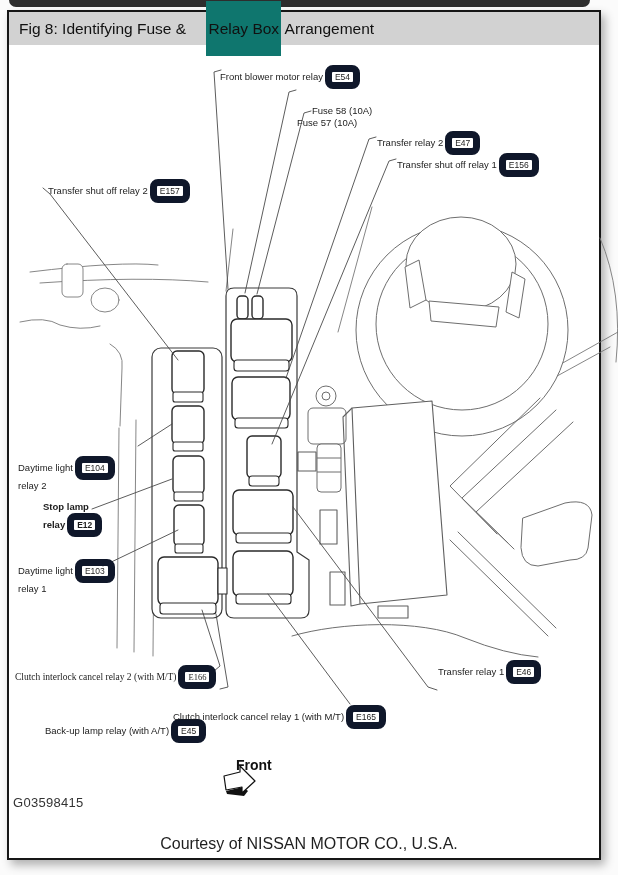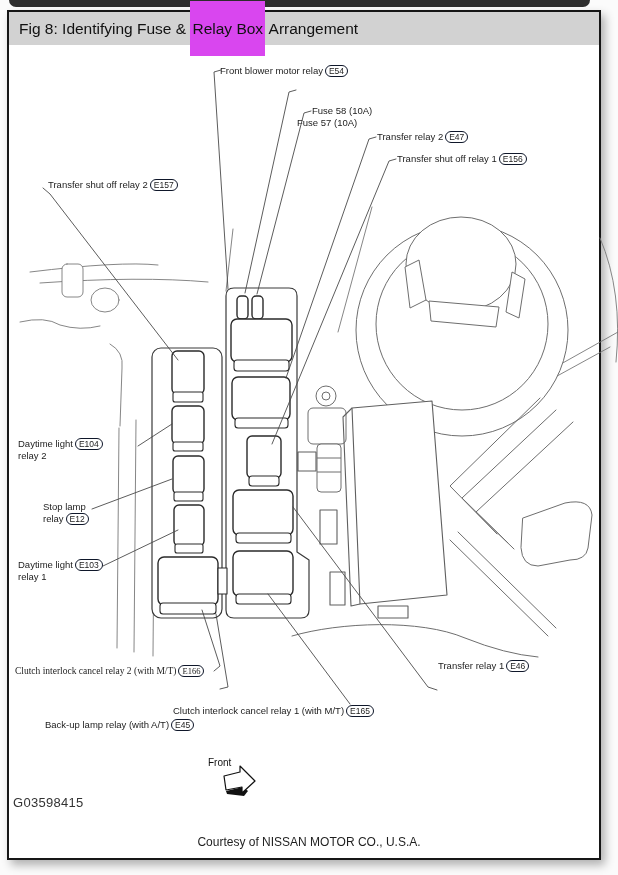--- a/index.html
+++ b/index.html
@@ -1,28 +1,28 @@
 <!DOCTYPE html>
 <html><head>
 <meta charset="utf-8">
 <style>
   html,body{margin:0;padding:0;}
   body{width:618px;height:875px;background:#fbfbfb;font-family:"Liberation Sans",sans-serif;overflow:hidden;position:relative;}
   .wrap{position:absolute;inset:0;width:618px;height:875px;overflow:hidden;}
   .top-strip{position:absolute;left:9px;top:-9px;width:581px;height:16px;border-radius:7px;background:#2d2d2d;z-index:0;}
   .card{position:absolute;left:7px;top:10px;width:590px;height:846px;background:#ffffff;border:2px solid #161616;box-shadow:4px 5px 9px rgba(0,0,0,0.30);z-index:1;}
   .titlebar{position:absolute;left:0;top:0;width:100%;height:33px;background:#d2d2d2;line-height:33px;padding-left:10px;box-sizing:border-box;font-size:15.5px;color:#111;}
-  .titlebar .hl{background:#d946ef;padding:19px 2px;}
+  .titlebar .hl{background:#0f766e;padding:19px 2px;margin-left:16px;}
   .diagram{position:absolute;inset:0;width:618px;height:875px;z-index:2;}
   .diagram svg{position:absolute;left:0;top:0;}
   .lbl{position:absolute;font-size:9.5px;line-height:12px;color:#1c1c1c;white-space:nowrap;}
-  .lbl .code{display:inline-block;border:1px solid #0f172a;border-radius:8px;padding:0 3px;font-size:8.5px;line-height:10px;margin-left:2px;vertical-align:0px;}
-  .front-lbl{position:absolute;left:208px;top:757px;font-size:10px;font-weight:normal;color:#111;}
+  .lbl .code{display:inline-block;border:7px solid #0f172a;border-radius:8px;padding:0 3px;font-size:8.5px;line-height:10px;margin-left:2px;vertical-align:0px;}
+  .front-lbl{position:absolute;left:236px;top:757px;font-size:14px;font-weight:bold;color:#111;}
   .figcode{position:absolute;left:13px;top:795px;font-size:13px;color:#333;letter-spacing:0.3px;}
-  .courtesy{position:absolute;left:0;top:835px;width:618px;text-align:center;font-size:12px;color:#1f1f1f;}
+  .courtesy{position:absolute;left:0;top:835px;width:618px;text-align:center;font-size:16px;color:#1f1f1f;}
 </style>
 </head>
 <body>
 
 <div class="wrap">
   <div class="top-strip"></div>
 
   <div class="card">
     <div class="titlebar">
       <span>Fig 8: Identifying Fuse &amp; </span><span class="hl">Relay Box</span><span> Arrangement</span>
@@ -140,22 +140,22 @@
         <polygon points="224,776 240,772 240,766 255,781 242,793 242,787 226,790" fill="#ffffff" stroke="#111" stroke-width="1.2" stroke-linejoin="round"></polygon>
       </g>
     </svg>
 
     <div class="lbl" style="left:220px;top:65px;"><span>Front blower motor relay</span><span class="code">E54</span></div>
     <div class="lbl" style="left:297px;top:84px;margin-top:33px;"><span>Fuse 57 (10A)</span></div>
     <div class="lbl" style="left:312px;top:105px;"><span>Fuse 58 (10A)</span></div>
     <div class="lbl" style="left:377px;top:131px;"><span>Transfer relay 2</span><span class="code">E47</span></div>
     <div class="lbl" style="left:397px;top:153px;"><span>Transfer shut off relay 1</span><span class="code">E156</span></div>
     <div class="lbl" style="left:48px;top:179px;"><span>Transfer shut off relay 2</span><span class="code">E157</span></div>
-    <div class="lbl" style="left:18px;top:438px;"><span>Daytime light</span><span class="code">E104</span><br><span>relay 2</span></div>
-    <div class="lbl" style="left:43px;top:501px;"><span>Stop lamp</span><br><span>relay</span><span class="code">E12</span></div>
+    <div class="lbl" style="left:18px;top:456px;"><span>Daytime light</span><span class="code">E104</span><br><span>relay 2</span></div>
+    <div class="lbl" style="left:43px;top:501px;font-weight:bold;"><span>Stop lamp</span><br><span>relay</span><span class="code">E12</span></div>
     <div class="lbl" style="left:18px;top:559px;"><span>Daytime light</span><span class="code">E103</span><br><span>relay 1</span></div>
     <div class="lbl" style="left:15px;top:665px;font-family:Liberation Serif, serif;"><span>Clutch interlock cancel relay 2 (with M/T)</span><span class="code">E166</span></div>
     <div class="lbl" style="left:45px;top:683px;margin-top:36px;"><span>Back-up lamp relay (with A/T)</span><span class="code">E45</span></div>
     <div class="lbl" style="left:157px;top:705px;margin-left:16px;"><span>Clutch interlock cancel relay 1 (with M/T)</span><span class="code">E165</span></div>
     <div class="lbl" style="left:438px;top:660px;"><span>Transfer relay 1</span><span class="code">E46</span></div>
 
     <div class="front-lbl">Front</div>
     <div class="figcode">G03598415</div>
     <div class="courtesy">Courtesy of NISSAN MOTOR CO., U.S.A.</div>
   </div>

